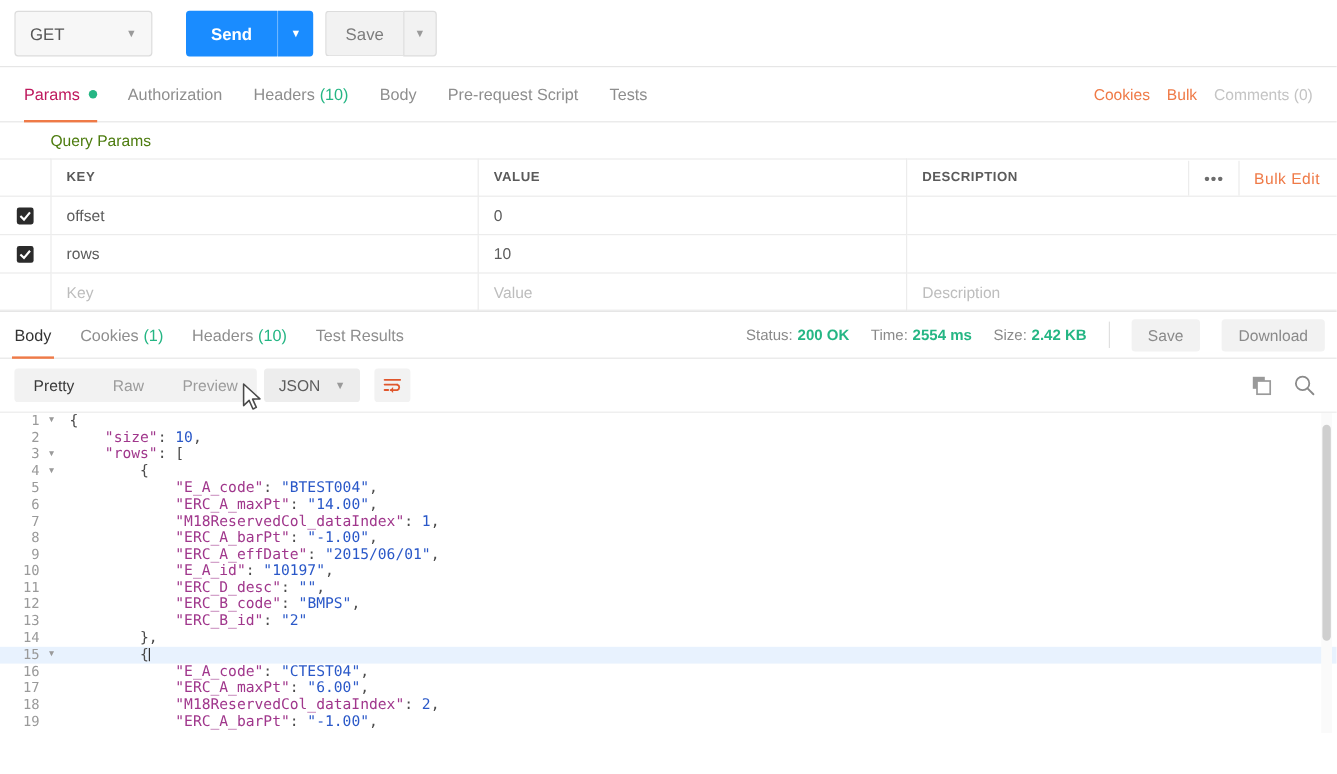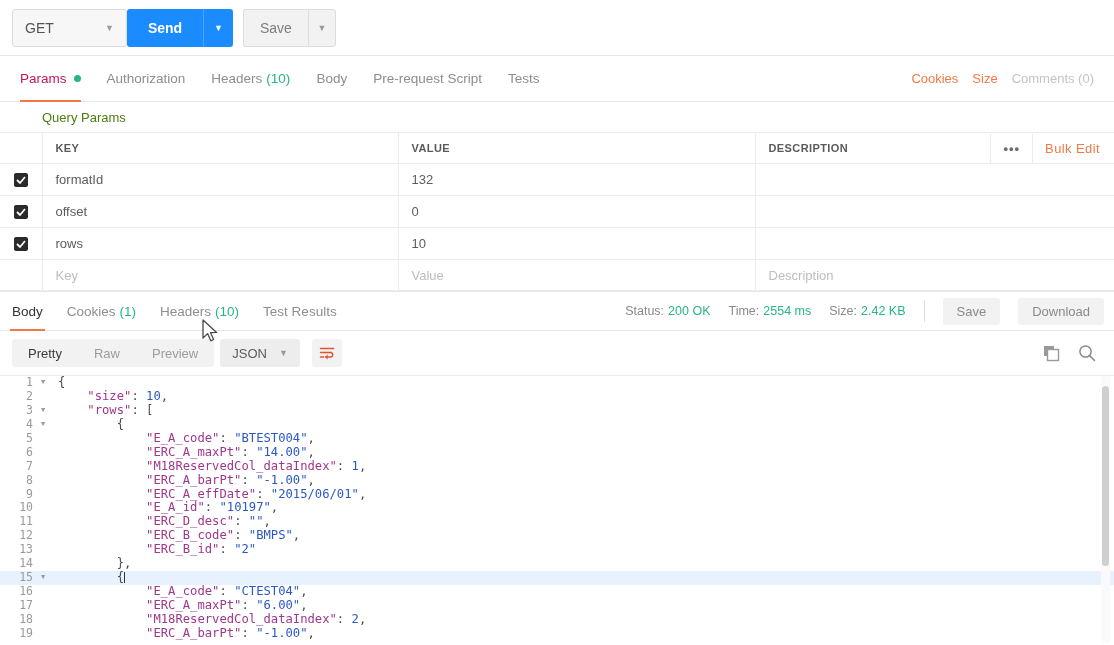--- a/index.html
+++ b/index.html
@@ -35,21 +35,21 @@
     flex: 1; height: 38px; margin-left: 8px;
     padding: 0 12px;
     border: 1px solid #dcdcdc;
     border-radius: 3px;
     background: #f7f7f7;
     color: #5c5c5c; font-size: 13.5px;
     line-height: 36px;
     white-space: nowrap; overflow: hidden;
     cursor: text;
   }
-  .send-group { display: flex; margin-left: 0; text-align: right; }
+  .send-group { display: flex; margin-left: 28px; text-align: right; }
   .send-btn {
     height: 38px; min-width: 76px;
     padding: 0 18px;
     background: #1a8cff;
     color: #fff; font-size: 14px; font-weight: bold;
     border: none; border-radius: 3px 0 0 3px;
     display: flex; align-items: center; justify-content: center;
     cursor: pointer;
   }
   .send-caret {
@@ -177,21 +177,21 @@
   .restab.active { color: #333; }
   .restab.active::after {
     content: ""; position: absolute; left: 0; right: 0; bottom: 0;
     height: 2px; background: #ef7a47;
   }
   .restab .cnt { color: #25b684; margin-left: 4px; }
   .resmeta {
     margin-left: auto; display: flex; align-items: center;
     font-size: 12.5px; color: #8a8a8a; gap: 18px;
   }
-  .resmeta b { font-weight: normal; color: #25b684; margin-left: 4px; }
+  .resmeta b { font-weight: bold; color: #25b684; margin-left: 4px; }
   .meta-sep { width: 1px; height: 22px; background: #e0e0e0; }
   .smallbtn {
     height: 27px; padding: 0 14px;
     background: #f2f2f2; border-radius: 3px;
     color: #8a8a8a; font-size: 13px;
     display: flex; align-items: center; cursor: pointer;
   }
 
   
   .bodybar {
@@ -311,21 +311,21 @@
     <span>Body</span>
   </div>
   <div class="reqtab">
     <span>Pre-request Script</span>
   </div>
   <div class="reqtab">
     <span>Tests</span>
   </div>
   <div class="reqtabs-right">
     <span class="link-orange">Cookies</span>
-    <span class="link-orange">Size</span>
+    <span class="link-orange">Bulk</span>
     <span class="link-muted">Comments (0)</span>
   </div>
 </div>
 
 <div class="qp-title">Query Params</div>
 
 <table class="ptable">
   <thead>
     <tr>
       <th class="c-chk"></th>
@@ -334,34 +334,20 @@
       <th class="c-desc">
         <div class="desc-head">
           <span class="lbl">DESCRIPTION</span>
           <span class="dots">•••</span>
           <span class="bulk">Bulk Edit</span>
         </div>
       </th>
     </tr>
   </thead>
   <tbody>
-    <tr>
-      <td class="c-chk">
-        <div class="chkwrap">
-          <span class="chk">
-            <svg width="10" height="10" viewBox="0 0 10 10">
-                <path d="M1 5 L4 8 L9 2" stroke="#fff" stroke-width="1.8" fill="none"></path>
-              </svg>
-          </span>
-        </div>
-      </td>
-      <td class="c-key">formatId</td>
-      <td class="c-val">132</td>
-      <td class="c-desc"></td>
-    </tr>
     <tr>
       <td class="c-chk">
         <div class="chkwrap">
           <span class="chk">
             <svg width="10" height="10" viewBox="0 0 10 10">
                 <path d="M1 5 L4 8 L9 2" stroke="#fff" stroke-width="1.8" fill="none"></path>
               </svg>
           </span>
         </div>
       </td>

